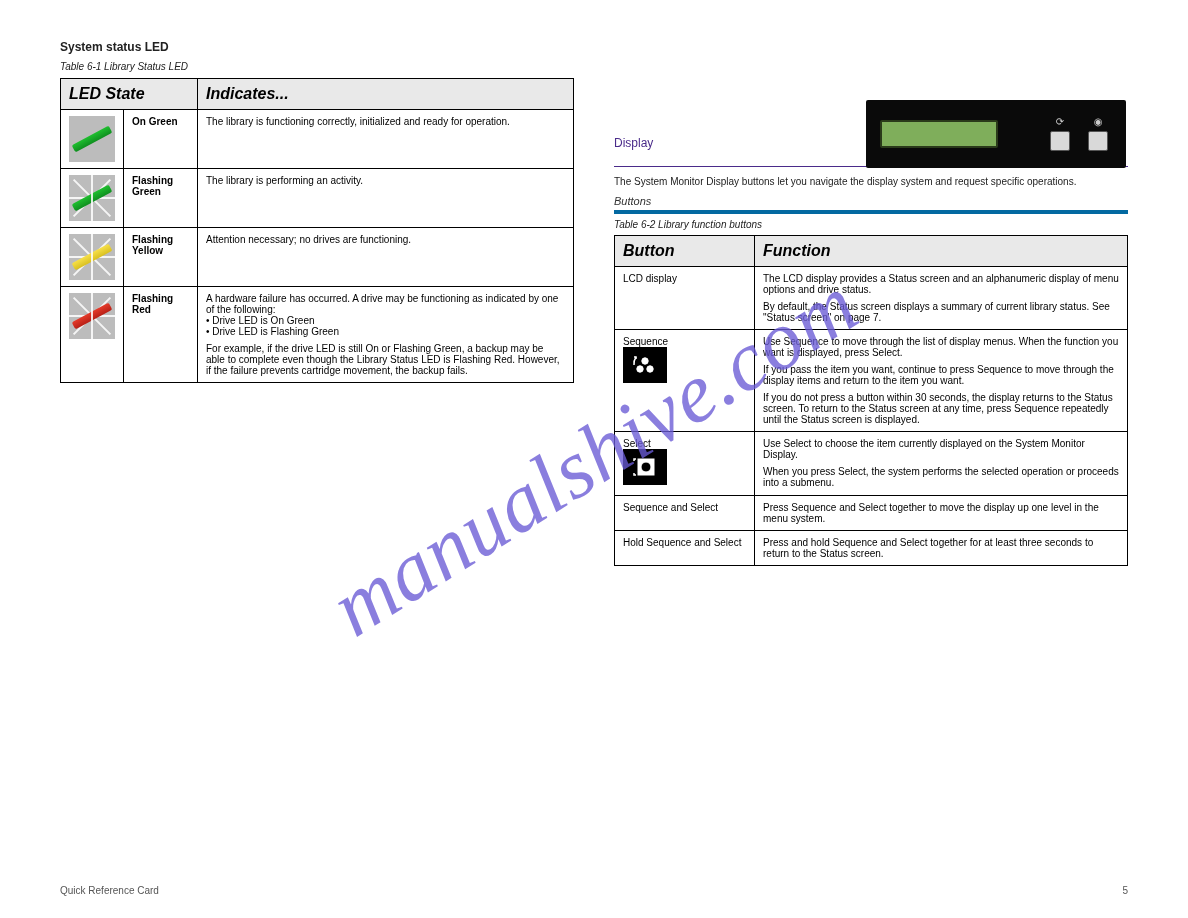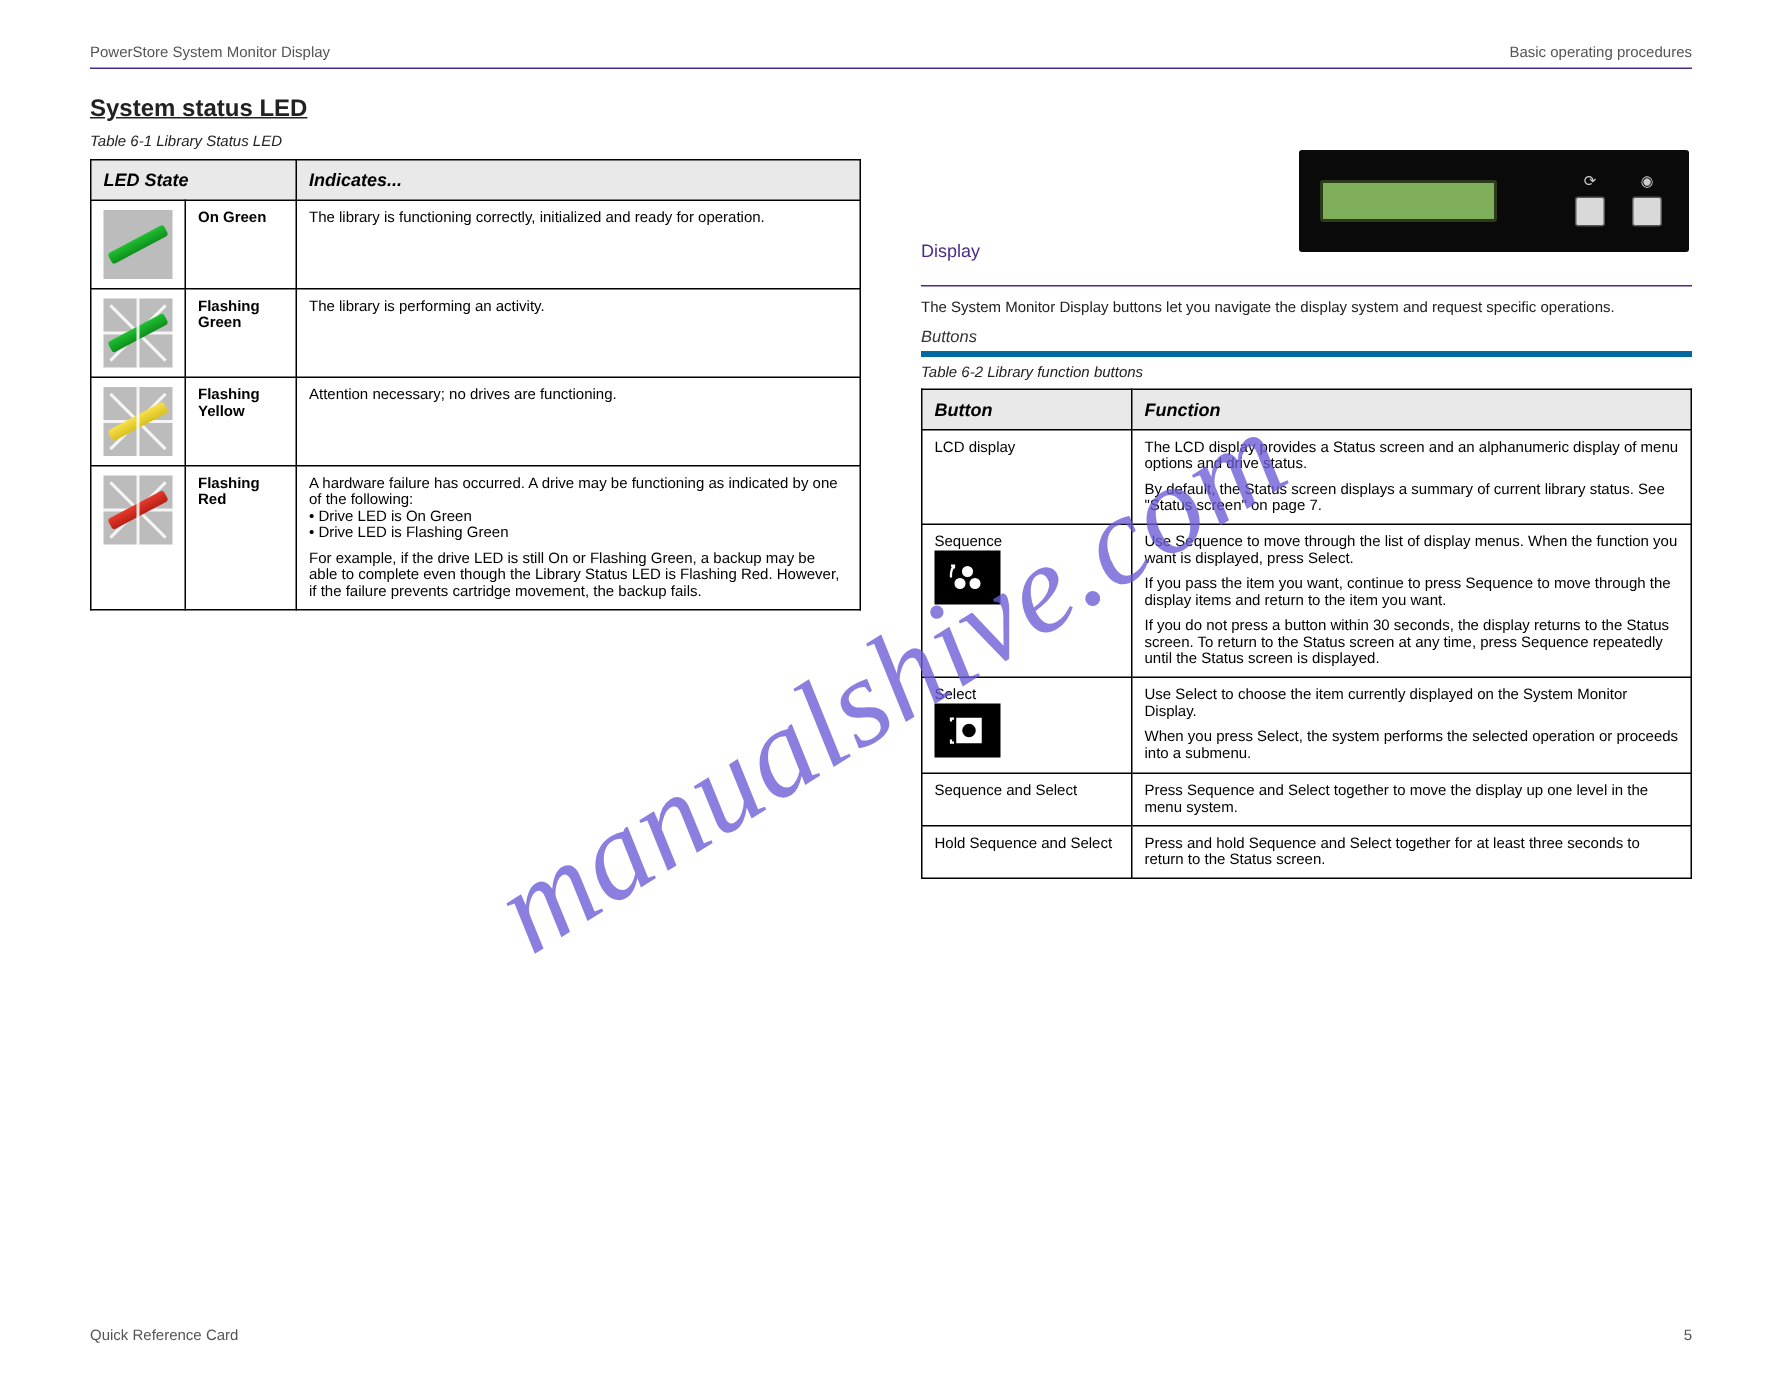--- a/index.html
+++ b/index.html
@@ -30,25 +30,24 @@
   }
   .columns {
     display: flex;
     gap: 40px;
   }
   .col {
     flex: 1;
     min-width: 0;
   }
   .section-title {
-    font-size: 16px;
+    font-size: 12px;
     font-weight: bold;
     color: #222;
     margin: 10px 0 6px 0;
-    text-decoration: underline;
   }
   .body-text {
     font-size: 10px;
     color: #222;
     line-height: 1.35;
     margin: 4px 0;
   }
   table.status, table.buttons {
     border-collapse: collapse;
     width: 100%;
@@ -58,21 +57,21 @@
   table.buttons th, table.buttons td {
     border: 1px solid #000;
     padding: 6px 8px;
     vertical-align: top;
     text-align: left;
   }
   table.status th, table.buttons th {
     background: #e9e9e9;
     font-weight: bold;
     font-style: italic;
-    font-size: 12px;
+    font-size: 16px;
   }
   .led-cell {
     width: 58px;
     text-align: center;
     vertical-align: middle;
     padding: 4px;
   }
   .led-box {
     width: 46px;
     height: 46px;
@@ -189,24 +188,20 @@
     white-space: nowrap;
     pointer-events: none;
     font-weight: 500;
     letter-spacing: 1px;
   }
 </style>
 </head>
 <body>
 
 <div class="page">
-  <div class="header-bar">
-    <div class="header-left">PowerStore System Monitor Display</div>
-    <div class="header-right">Basic operating procedures</div>
-  </div>
 
   <div class="columns">
 
     <div class="col">
       <div class="section-title">System status LED</div>
       <p class="body-text" style="font-style:italic">Table 6-1  Library Status LED</p>
 
       <table class="status">
         <thead>
           <tr>

